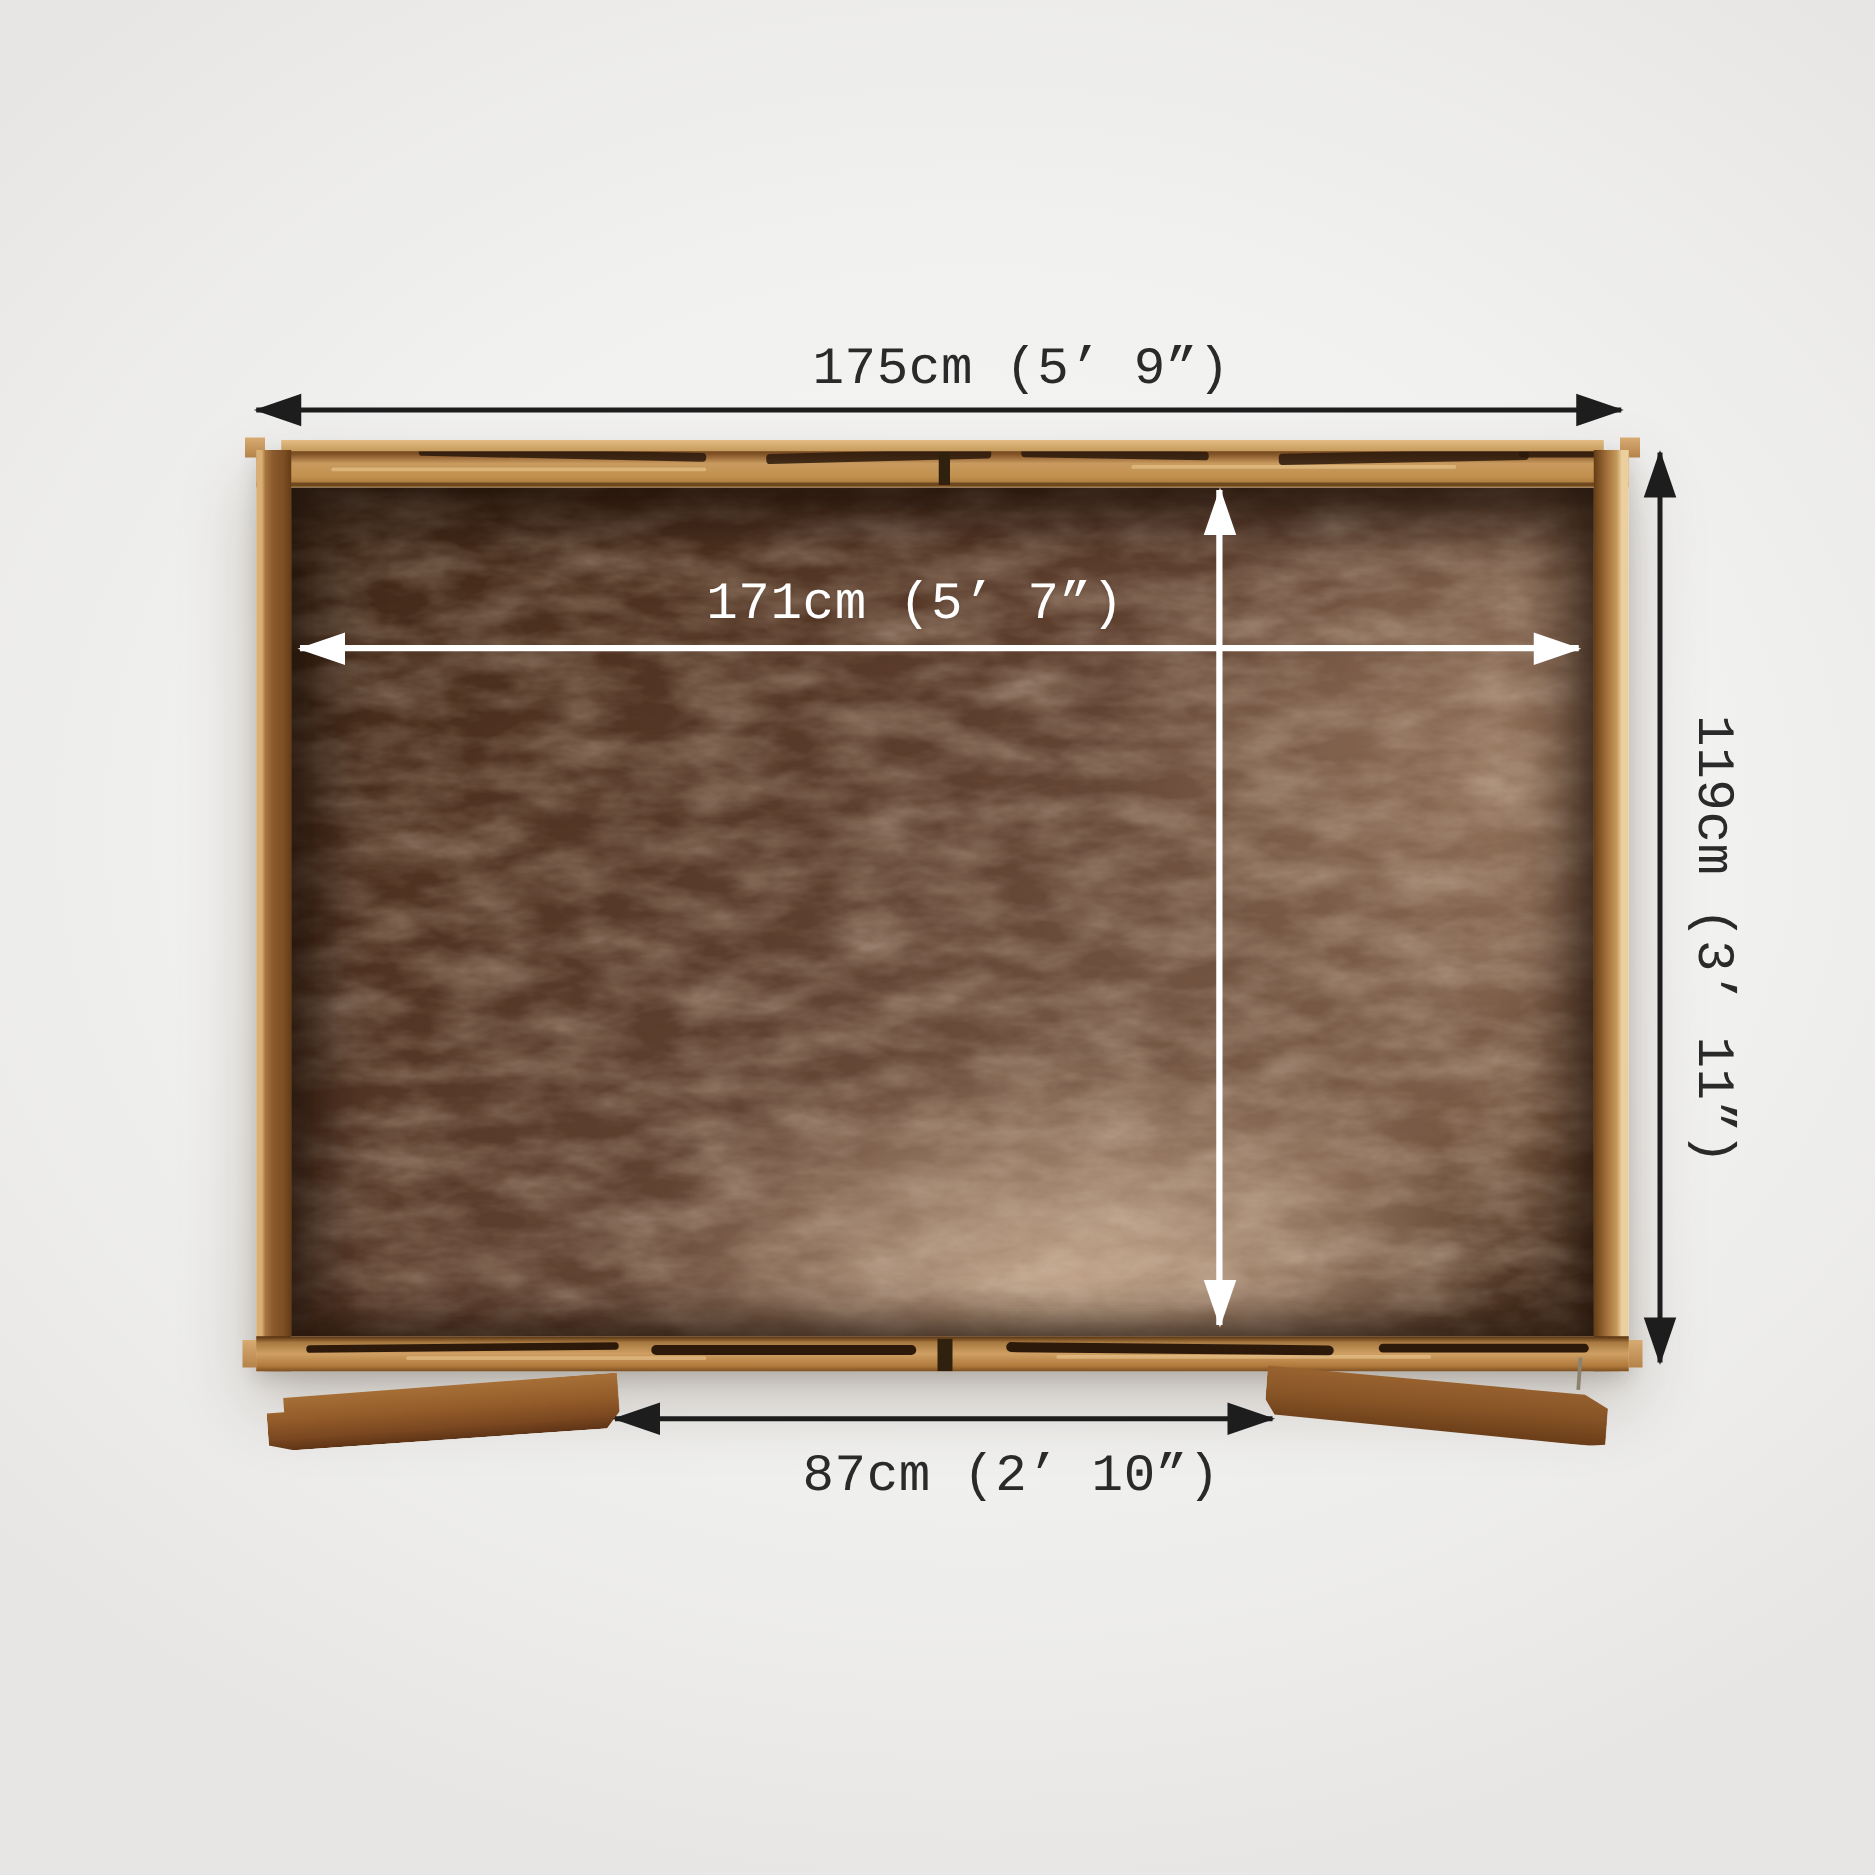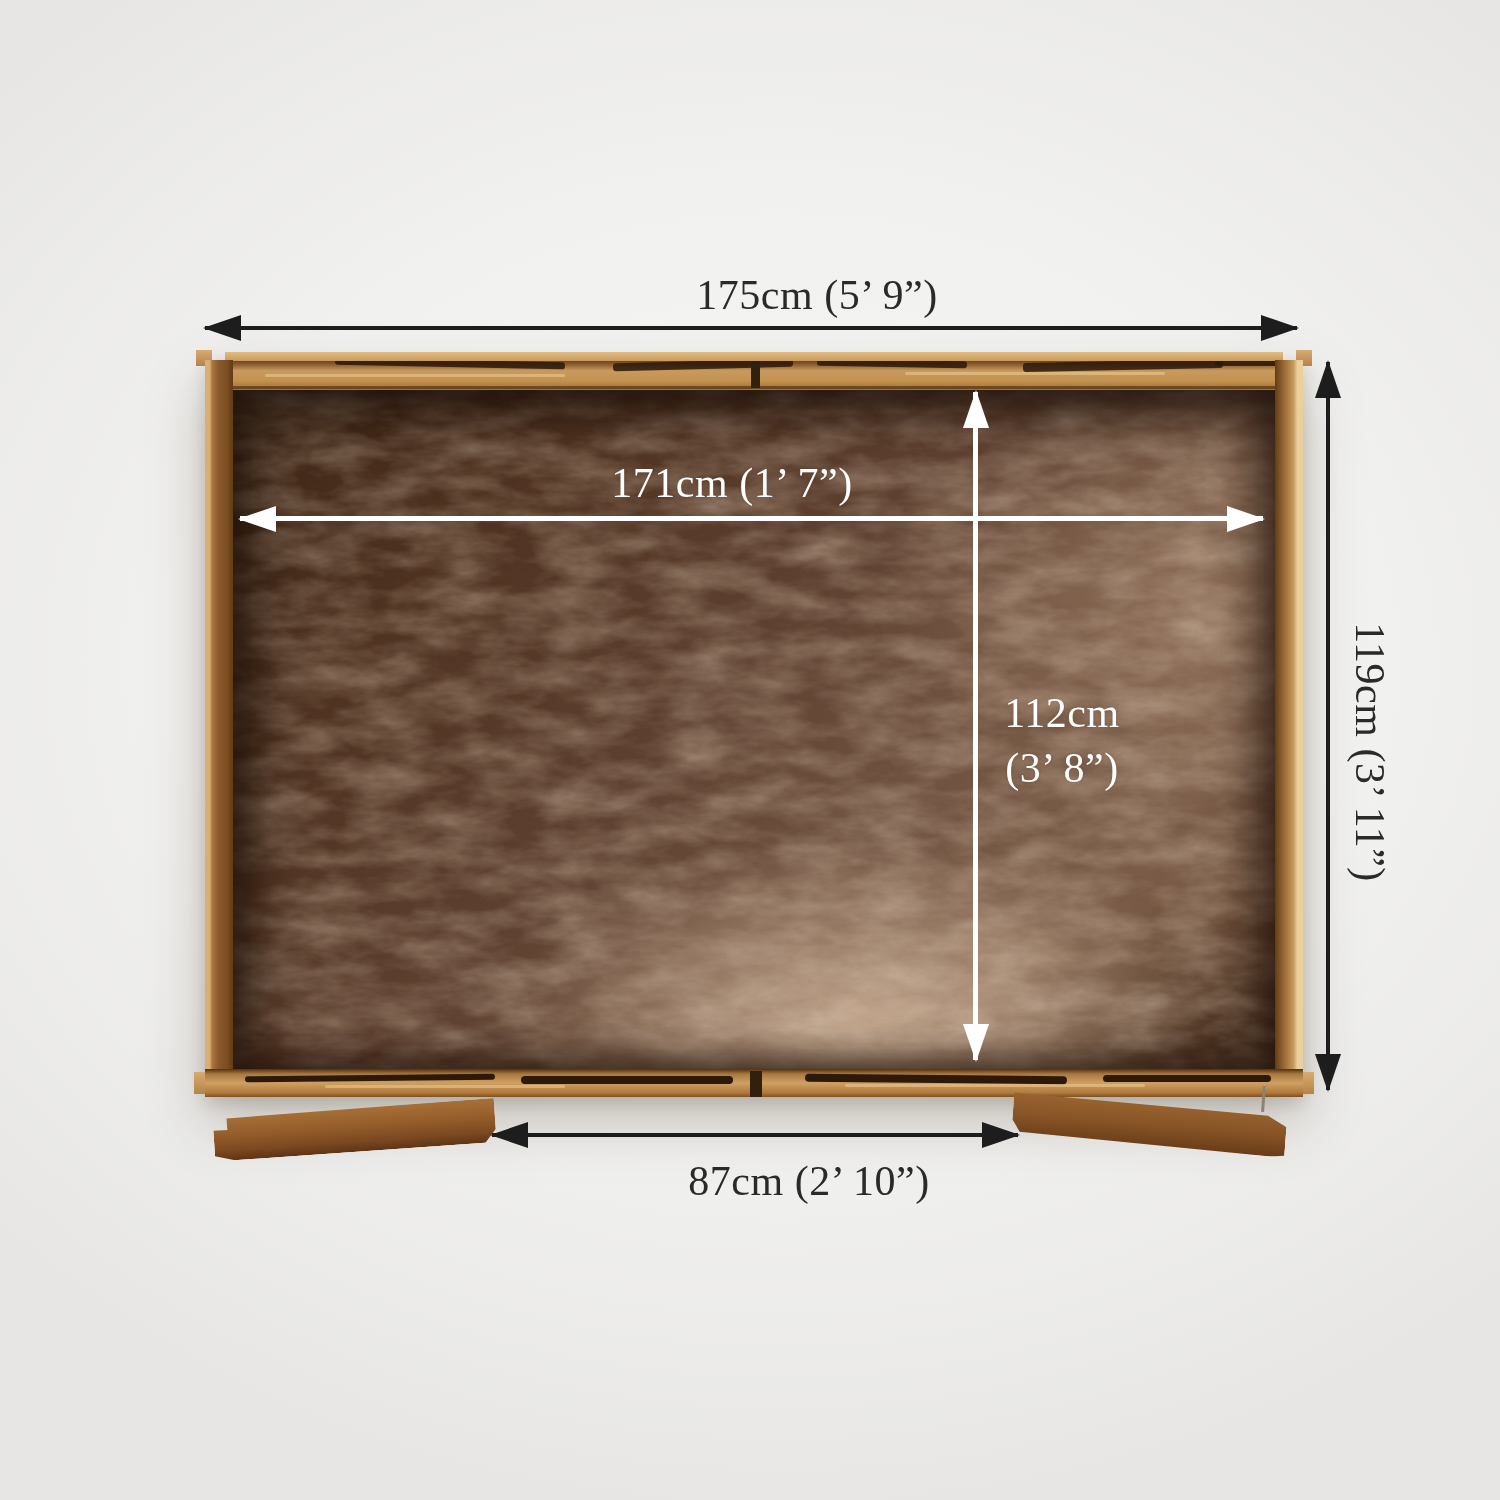--- a/index.html
+++ b/index.html
@@ -1,18 +1,18 @@
 <!DOCTYPE html>
 <html style="--bg: #f1f1f0; --dim-dark: #1d1d1d; --dim-light: #ffffff; --label-dark: #2a2a2a; --wood-frame-light: #cf9f63; --wood-frame-mid: #b07a3c; --wood-wall-dark: #7c4e22; --floor-dark: #4c3020; --floor-light: #ab8d77;"><head>
 <meta charset="utf-8">
 <style>
   html,body{margin:0;padding:0;background:#ececeb;}
   .stage{
     position:relative;width:1500px;height:1500px;overflow:hidden;
-    font-family:Liberation Serif, serif;
+    font-family:Liberation Mono, monospace;
     background:radial-gradient(ellipse 72% 58% at 52% 44%, #f6f6f5 0%, #f1f1f0 55%, #e7e6e5 100%);
   }
 
   
   .shed{position:absolute;left:205px;top:360px;width:1098px;height:737px;
     box-shadow:0 24px 55px rgba(70,45,20,.26), 0 6px 16px rgba(0,0,0,.14);}
   .wall{position:absolute;}
   .wall.top{left:0;top:0;width:1098px;height:30px;overflow:hidden;
     background:linear-gradient(to bottom,#6b4018 0%,#8a5a2c 14%,#c89a5e 36%,#c2914f 70%,#9f6f34 100%);}
   .wall.bottom{left:0;top:709px;width:1098px;height:28px;overflow:hidden;
@@ -140,29 +140,25 @@
   <div class="dim dark" style="left:1326px;top:362px;width:4px;height:728px;">
     <span class="ah u"></span>
     <span class="ah d"></span>
   </div>
   <div class="dlabel vert" style="left:1346px;top:752px;">119cm (3’ 11”)</div>
 
   <div class="dim light" style="left:240px;top:516px;width:1023px;height:5px;">
     <span class="ah l"></span>
     <span class="ah r"></span>
   </div>
-  <div class="dlabel light center" style="left:732px;top:460px;">171cm (1’ 7”)</div>
+  <div class="dlabel light center" style="left:732px;top:460px;">171cm (5’ 7”)</div>
 
   <div class="dim light" style="left:973px;top:392px;width:5px;height:668px;">
     <span class="ah u"></span>
     <span class="ah d"></span>
-  </div>
-  <div class="dlabel light two" style="left:1062px;top:686px;">
-    <span>112cm</span>
-    <span>(3’ 8”)</span>
   </div>
 
   <div class="dim dark" style="left:492px;top:1133px;width:526px;height:4px;">
     <span class="ah l"></span>
     <span class="ah r"></span>
   </div>
   <div class="dlabel center" style="left:809px;top:1158px;">87cm (2’ 10”)</div>
 
 </div>
 

